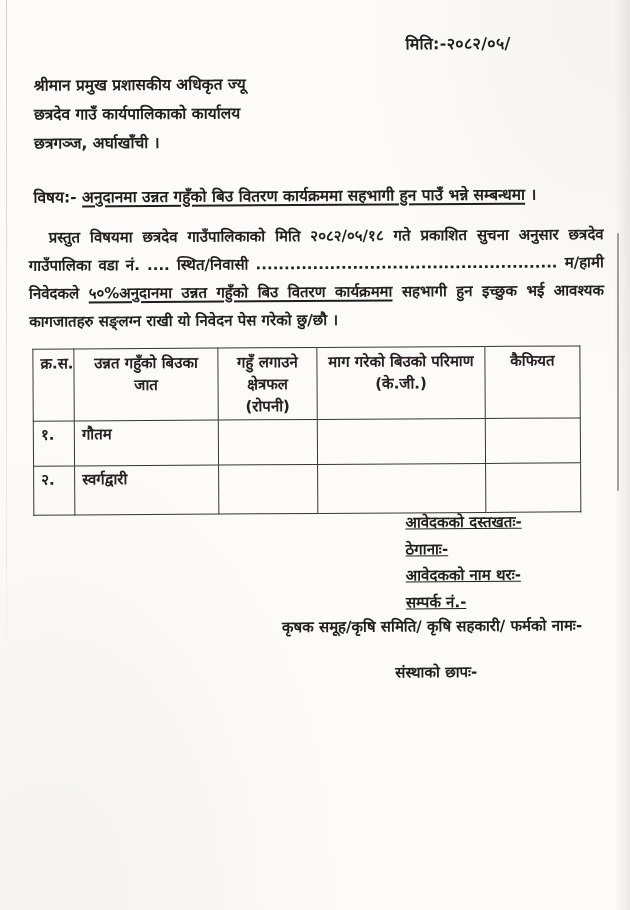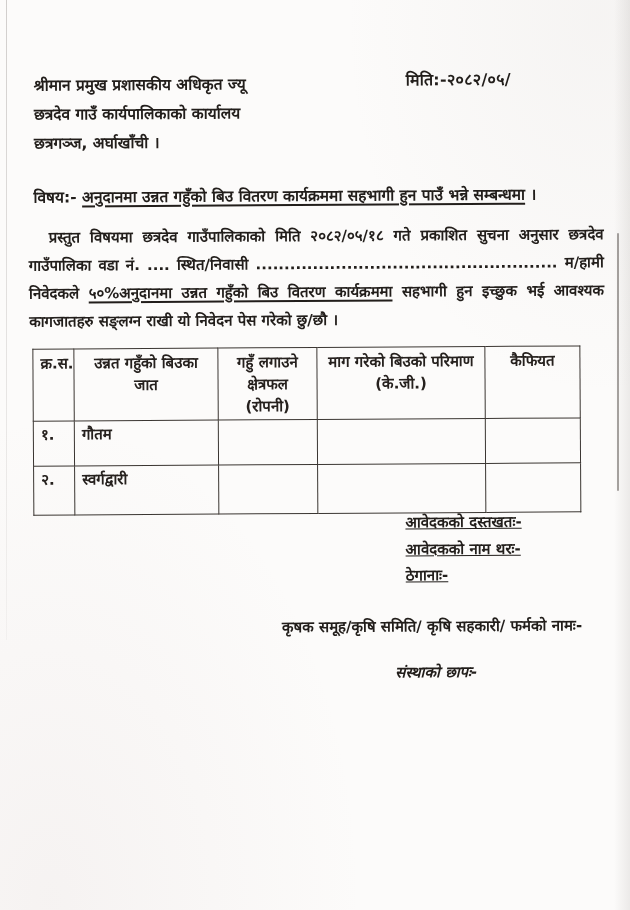--- a/index.html
+++ b/index.html
@@ -8,21 +8,21 @@
     position:relative; width:630px; height:910px; overflow:hidden;
     background:
       radial-gradient(ellipse at 8% 99%, rgba(190,168,168,0.10), transparent 38%),
       radial-gradient(ellipse at 95% 2%, rgba(170,162,158,0.08), transparent 30%),
       #fcfbfa;
     font-family:"DejaVu Sans","Liberation Sans",sans-serif;
     color:#221e1b;
   }
   .sheet { position:absolute; inset:0; transform:rotate(-0.35deg); transform-origin:50% 50%; }
 
-  .date-line { position:absolute; left:408px; top:33px; font-size:16px; font-weight:700; letter-spacing:0.3px;margin-top:36px; }
+  .date-line { position:absolute; left:408px; top:33px; font-size:16px; font-weight:700; letter-spacing:0.3px; }
 
   .recipient { position:absolute; left:36px; top:70px; font-size:15.5px; font-weight:700; line-height:29px; }
 
   .subject { position:absolute; left:35px; top:184px; font-size:15.5px; font-weight:700; }
   .u { text-decoration:underline; text-underline-offset:3px; text-decoration-thickness:1.5px; }
 
   .body-par {
     position:absolute; left:30px; top:222px; width:575px; margin:0;
     font-size:15px; font-weight:600; line-height:28px;
     text-align:justify; text-indent:20px;
@@ -36,21 +36,21 @@
   }
   .app-table th, .app-table td { border:1.6px solid #3b3632; padding:2px 7px; vertical-align:top; overflow:hidden; }
   .app-table th { font-weight:700; text-align:center; line-height:22px; padding-top:3px; height:44px; }
   .app-table td { text-align:left; }
   .app-table tr.r1 td { height:40px; }
   .app-table tr.r2 td { height:44px; }
 
   .sig { position:absolute; left:405px; top:510px; font-size:15px; font-weight:700; line-height:26.5px; white-space:nowrap;text-decoration:underline; }
 
   .group-line { position:absolute; left:281px; top:616px; font-size:15px; font-weight:700; white-space:nowrap; }
-  .stamp-line { position:absolute; left:394px; top:662px; font-size:15px; font-weight:700; white-space:nowrap;font-style:italic; }
+  .stamp-line { position:absolute; left:394px; top:662px; font-size:15px; font-weight:700; white-space:nowrap; }
 
   
   .edge-left-line { position:absolute; left:6px; top:0; width:1px; height:640px;
     background:linear-gradient(to bottom, rgba(110,102,98,0.30), rgba(110,102,98,0.05)); }
   .edge-right-band { position:absolute; right:0; top:0; width:16px; height:100%;
     background:linear-gradient(to right, rgba(0,0,0,0), rgba(125,118,113,0.13)); }
   .edge-right-line { position:absolute; right:11px; top:233px; width:2.5px; height:258px;
     background:rgba(62,55,50,0.45); border-radius:2px; }
 </style>
 </head>
@@ -105,21 +105,22 @@
           <td>स्वर्गद्वारी</td>
           <td></td>
           <td></td>
           <td></td>
         </tr>
       </tbody>
     </table>
 
     <div class="sig">
       <div>आवेदकको दस्तखतः-</div>
+      <div>ठेगानाः-</div>
       <div>आवेदकको नाम थरः-</div>
-      <div>ठेगानाः-</div>
+      <div>सम्पर्क नं.-</div>
     </div>
 
     <div class="group-line">कृषक समूह/कृषि समिति/ कृषि सहकारी/ फर्मको नामः-</div>
     <div class="stamp-line">संस्थाको छापः-</div>
 
   </div>
 </div>
 
 </body></html>

